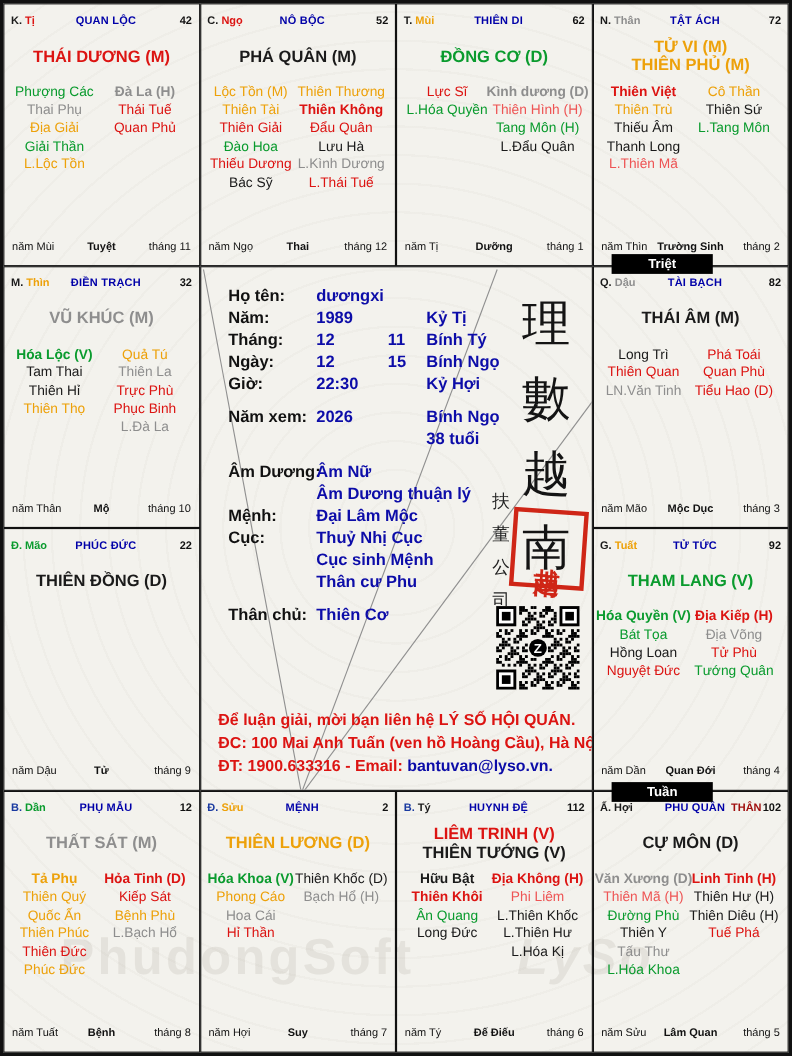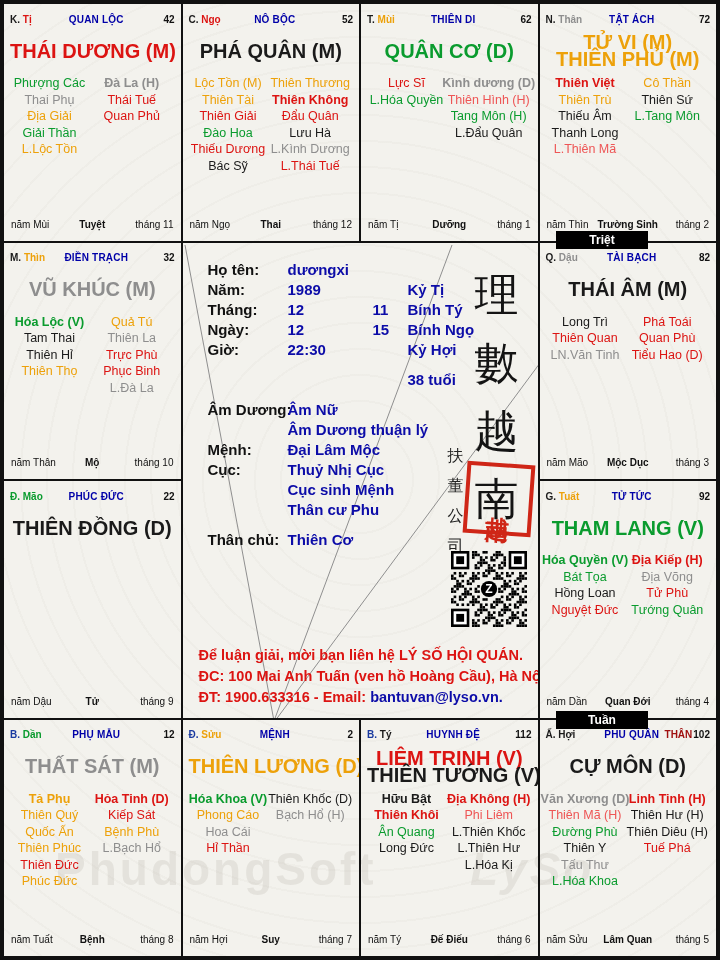--- a/index.html
+++ b/index.html
@@ -8,42 +8,42 @@
         background-image:repeating-radial-gradient(circle at 360px 480px,rgba(120,110,90,.035) 0 2px,transparent 2px 26px);}
   #grid{position:absolute;inset:0;display:grid;grid-template-columns:repeat(4,1fr);
         grid-template-rows:repeat(4,1fr);border:3px solid #111;}
   .cell{position:relative;border:1px solid #111;padding:2px 6px 4px 6px;box-sizing:border-box;overflow:hidden;}
   .hdr{position:relative;height:22px;display:flex;align-items:center;font-size:10px;font-weight:bold;margin-top:2px;}
   .hl{white-space:nowrap;z-index:2;color:#222;}
   .pname{position:absolute;left:8px;right:0;text-align:center;color:#0000a8;z-index:1;letter-spacing:.2px;}
   .hr{margin-left:auto;z-index:2;color:#111;display:flex;align-items:center;}
   .extra{color:#a01010;margin-right:1px;}
   .mains{height:38px;display:flex;flex-direction:column;justify-content:center;text-align:center;margin-top:2px;}
-  .mains .star{display:block;font-size:20px;font-weight:bold;line-height:17px;white-space:nowrap;}
+  .mains .star{display:block;font-size:15px;font-weight:bold;line-height:17px;white-space:nowrap;}
   .cols{display:flex;margin-top:5px;}
   .col{display:flex;flex-direction:column;align-items:center;}
   .col:first-child{width:48%;}
   .col:last-child{width:52%;}
   .col .star{font-size:12.5px;line-height:16.5px;white-space:nowrap;}
   .star.bd{font-weight:bold;}
   .foot{position:absolute;left:7px;right:7px;bottom:6px;height:16px;font-size:10px;color:#111;}
   .fy{float:left;}
   .fm{float:right;}
   .fs{position:absolute;left:0;right:0;text-align:center;font-weight:bold;}
   .c-red{color:#dc1412;}.c-orange{color:#eda10a;}.c-green{color:#0a9b2e;}
   .c-gray{color:#8e8e8e;}.c-black{color:#1a1a1a;}.c-pink{color:#ee5555;}
   .c-navy{color:#1a3aa0;}
   
   #center{position:relative;grid-column:2/span 2;grid-row:2/span 2;border:1px solid #111;overflow:hidden;}
   #aspect-lines{position:absolute;inset:0;z-index:0;}
   .info{position:absolute;left:25px;top:18px;width:330px;z-index:2;}
   .irow{height:20px;font-size:15px;font-weight:bold;white-space:nowrap;}
   .irow .lbl{display:inline-block;width:80px;color:#111;}
   .irow .v1{display:inline-block;width:65px;color:#0c0ca8;}
-  .irow .v2{display:inline-block;width:35px;color:#0c0ca8;margin-left:20px;}
+  .irow .v2{display:inline-block;width:35px;color:#0c0ca8;}
   .irow .v3{color:#0c0ca8;}
   .irow .vw{color:#0c0ca8;}
   .gap{height:10px;}
   .ad{position:absolute;left:16px;bottom:10px;z-index:2;font-size:14.5px;font-weight:bold;line-height:21px;color:#dc1412;white-space:nowrap;}
   .ad .blue{color:#0c0ca8;}
   
   .calli{position:absolute;left:288px;top:18px;width:52px;z-index:1;text-align:center;
          font-family:"DejaVu Serif",serif;color:#141414;}
   .calli span{display:block;font-size:44px;line-height:68px;}
   .calli-sub{position:absolute;left:263px;top:198px;width:20px;z-index:1;text-align:center;
@@ -79,20 +79,21 @@
         <line x1="357" y1="120" x2="92" y2="478" stroke="#8f8f8f" stroke-width="1"></line>
       </svg>
 
       <div class="info">
         <div class="irow"><span class="lbl">Họ tên:</span><span class="vw">dươngxi</span></div>
         <div class="irow"><span class="lbl">Năm:</span><span class="v1">1989</span><span class="v2"></span><span class="v3">Kỷ Tị</span></div>
         <div class="irow"><span class="lbl">Tháng:</span><span class="v1">12</span><span class="v2">11</span><span class="v3">Bính Tý</span></div>
         <div class="irow"><span class="lbl">Ngày:</span><span class="v1">12</span><span class="v2">15</span><span class="v3">Bính Ngọ</span></div>
         <div class="irow"><span class="lbl">Giờ:</span><span class="v1">22:30</span><span class="v2"></span><span class="v3">Kỷ Hợi</span></div>
         <div class="gap"></div>
+        <div class="irow"><span class="lbl">Năm xem:</span><span class="v1">2026</span><span class="v2"></span><span class="v3">Bính Ngọ</span></div>
         <div class="irow"><span class="lbl"></span><span class="v1"></span><span class="v2"></span><span class="v3">38 tuổi</span></div>
         <div class="gap"></div>
         <div class="irow"><span class="lbl">Âm Dương:</span><span class="vw">Âm Nữ</span></div>
         <div class="irow"><span class="lbl"></span><span class="vw">Âm Dương thuận lý</span></div>
         <div class="irow"><span class="lbl">Mệnh:</span><span class="vw">Đại Lâm Mộc</span></div>
         <div class="irow"><span class="lbl">Cục:</span><span class="vw">Thuỷ Nhị Cục</span></div>
         <div class="irow"><span class="lbl"></span><span class="vw">Cục sinh Mệnh</span></div>
         <div class="irow"><span class="lbl"></span><span class="vw">Thân cư Phu</span></div>
         <div class="gap"></div>
         <div class="irow"><span class="lbl">Thân chủ:</span><span class="vw">Thiên Cơ</span></div>
@@ -474,21 +475,21 @@
   <div class="cell" style="grid-area: 1 / 3;">
     <div class="hdr">
       <span class="hl"><span class="stem c-black">T.</span>&nbsp;<span class="branch c-orange">Mùi</span></span>
       <span class="pname">THIÊN DI</span>
       <span class="hr">
             <span class="extra"></span>
             <span class="pnum">62</span>
           </span>
     </div>
     <div class="mains">
-          <span class="star c-green bd">QUÂN CƠ (D)</span>
+          <span class="star c-green bd">ĐỒNG CƠ (D)</span>
         </div>
     <div class="cols">
       <div class="col">
             <span class="star c-red">Lực Sĩ</span>
             <span class="star c-green">L.Hóa Quyền</span>
           </div>
       <div class="col">
             <span class="star c-gray bd">Kình dương (D)</span>
             <span class="star c-pink">Thiên Hình (H)</span>
             <span class="star c-green">Tang Môn (H)</span>

